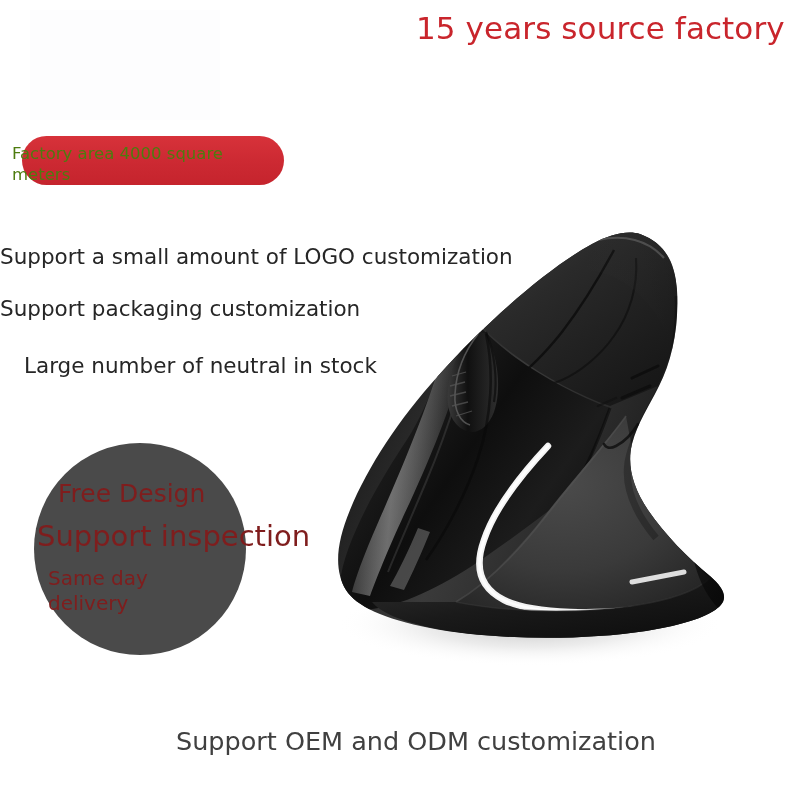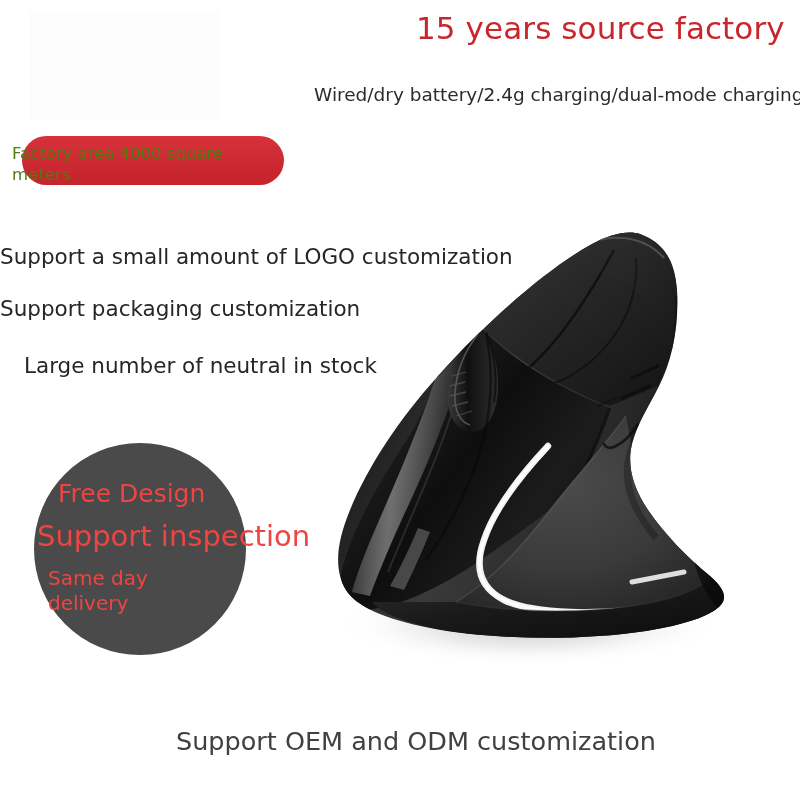--- a/index.html
+++ b/index.html
@@ -91,21 +91,21 @@
     position: absolute;
     left: 34px;
     top: 443px;
     width: 212px;
     height: 212px;
     border-radius: 50%;
     background: #4a4a4a;
   }
   .circle-line {
     position: absolute;
-    color: #ef4444;
+    color: #7f1d1d;
     white-space: nowrap;
   }
   .circle-line.c0 {
     left: 58px;
     top: 478px;
     font-size: 25px;
     line-height: 32px;
   }
   .circle-line.c1 {
     left: 37px;
@@ -351,21 +351,20 @@
                    L 124,380 C 132,364 142,342 150,322 Z" fill="#c9c9c9" opacity="0.30"></path>
 
           <path d="M 318,30 C 344,24 368,30 384,48" fill="none" stroke="#6e6e6e" stroke-width="2.2" opacity="0.55"></path>
         </g>
       </g>
     </svg>
   </div>
 
   <div class="headline">15 years source factory</div>
 
-  <div class="subhead">Wired/dry battery/2.4g charging/dual-mode charging</div>
 
   <div class="pill"></div>
   <div class="pill-text">Factory area 4000 square meters</div>
 
   <div class="feature f1">Support packaging customization</div>
   <div class="feature f0">Support a small amount of LOGO customization</div>
   <div class="feature f2">Large number of neutral in stock</div>
 
   <div class="circle"></div>
   <div class="circle-line c0">Free Design</div>

